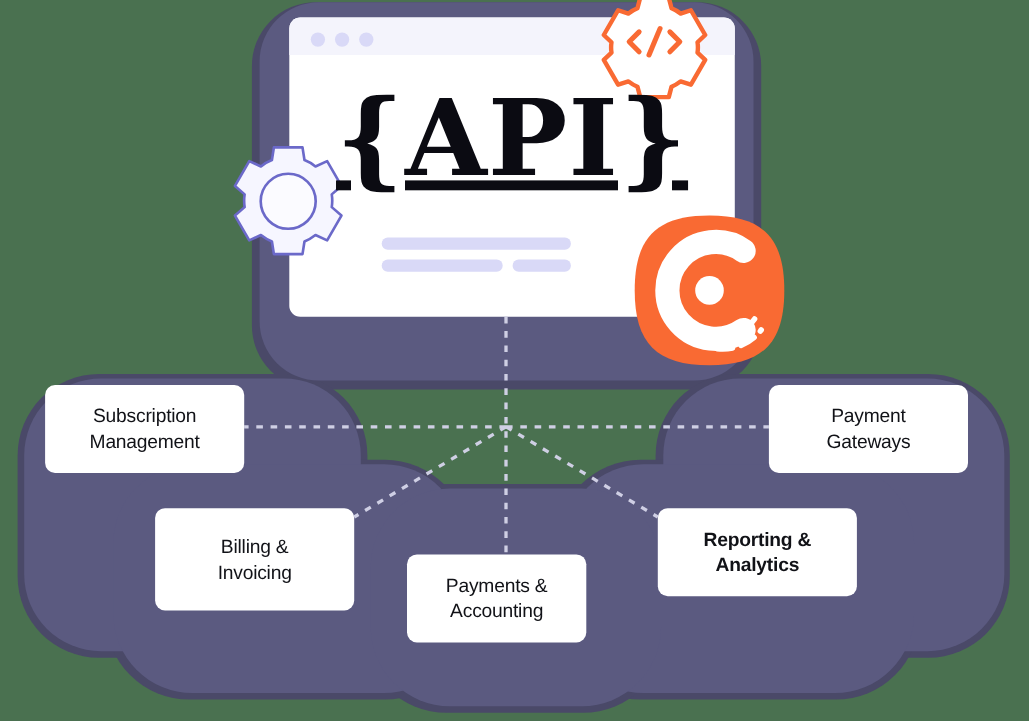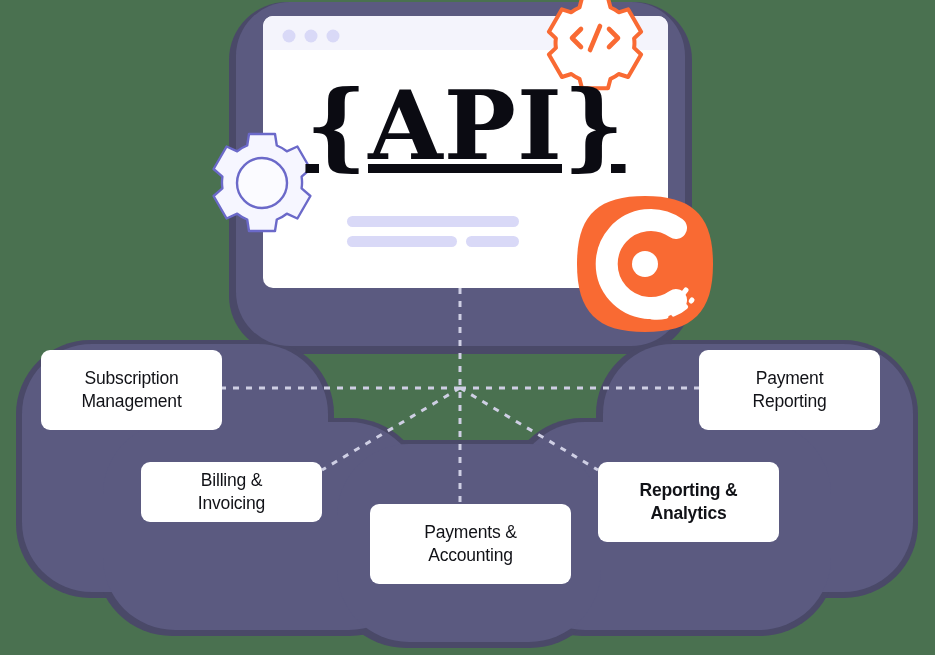--- a/index.html
+++ b/index.html
@@ -42,23 +42,23 @@
     letter-spacing: -0.2px;
     box-sizing: border-box;
     padding: 6px 10px;
   }
   .node-label {
     display: block;
     white-space: pre-line;
   }
   #box-subscription-management { left: 41px;  top: 350px; width: 181px; height: 80px; }
   #box-payment-gateways        { left: 699px; top: 350px; width: 181px; height: 80px; }
-  #box-billing-invoicing       { left: 141px; top: 462px; width: 181px; height: 60px; }
+  #box-billing-invoicing       { left: 141px; top: 462px; width: 181px; height: 93px; }
   #box-reporting-analytics     { left: 598px; top: 462px; width: 181px; height: 80px; font-weight: bold; }
-  #box-payments-accounting     { left: 370px; top: 504px; width: 201px; height: 80px; }
+  #box-payments-accounting     { left: 370px; top: 504px; width: 163px; height: 80px; }
 
   #api-text {
     position: absolute;
     left: 263px;
     top: 78px;
     width: 405px;
     text-align: center;
     font-family: "DejaVu Serif", "Liberation Serif", serif;
     font-weight: 700;
     font-size: 96px;
@@ -164,21 +164,21 @@
 
   <div id="api-text">{API}</div>
 
   <div class="node-box" id="box-subscription-management">
     <span class="node-label">Subscription
 Management</span>
   </div>
 
   <div class="node-box" id="box-payment-gateways">
     <span class="node-label">Payment
-Reporting</span>
+Gateways</span>
   </div>
 
   <div class="node-box" id="box-billing-invoicing">
     <span class="node-label">Billing &amp;
 Invoicing</span>
   </div>
 
   <div class="node-box" id="box-reporting-analytics">
     <span class="node-label">Reporting &amp;
 Analytics</span>

